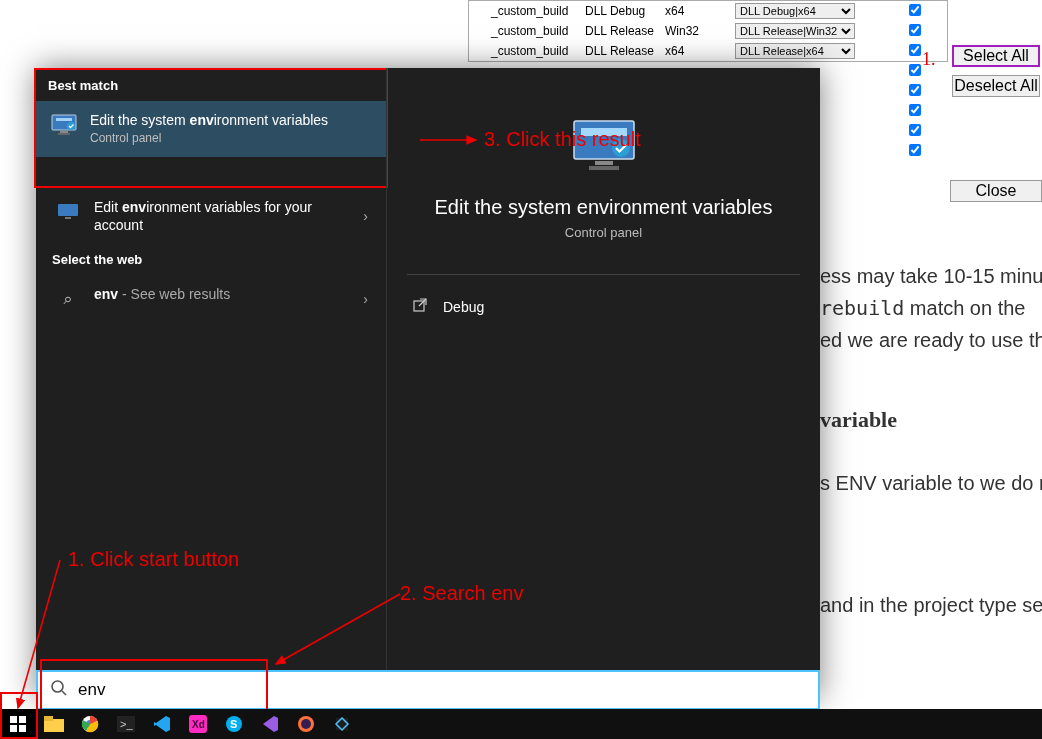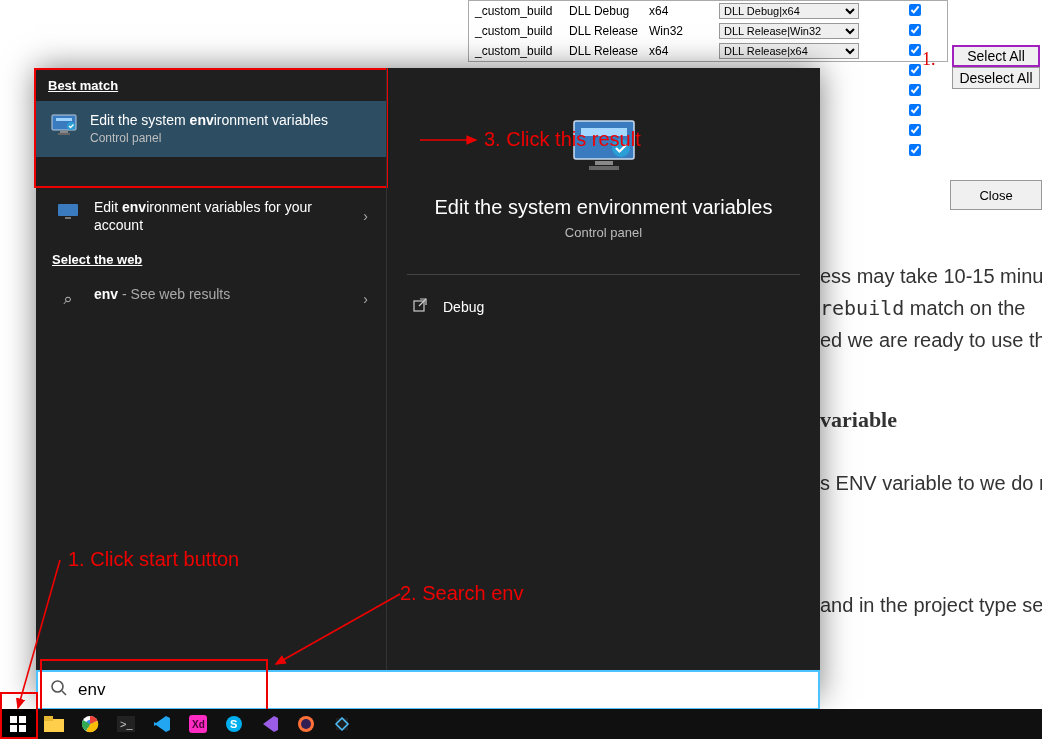--- a/index.html
+++ b/index.html
@@ -6,53 +6,53 @@
   body { width: 1042px; height: 739px; background: #fff; position: relative; overflow: hidden; }
 
   
   .bg-doc { position: absolute; left: 820px; top: 260px; width: 240px; font-family: Georgia, serif; font-size: 20px; color: #333; line-height: 1.6; }
   .bg-doc .code { font-family: Consolas, monospace; font-weight: normal; }
   .bg-doc .heading { font-family: Georgia, serif; font-weight: bold; font-size: 22px; margin-top: 46px; margin-bottom: 30px;}
 
   
   .cmake-table { position:absolute; left:468px; top:0; width:480px; border:1px solid #aaa; background:#fff; font-size:12px; }
   .cmake-table .row { display:flex; align-items:center; height:20px; }
-  .cmake-table .c1 { width:100px; padding-left:6px; }
+  .cmake-table .c1 { width:100px; padding-left:6px;margin-left:16px; }
   .cmake-table .c2 { width:80px; }
   .cmake-table .c3 { width:70px; }
   .cmake-table .c4 { width:130px; }
-  .cmake-table select { width:140px; font-size:11px; height:16px; border:1px solid #999;}
+  .cmake-table select { width:120px; font-size:11px; height:16px; border:1px solid #999;}
   .cmake-check { width:12px; height:12px; }
   .check-col { position:absolute; left:885px; top:0; width:60px; }
   .check-col .chk { height:20px; display:flex; align-items:center; justify-content:center;}
 
   .side-btns { position:absolute; left:952px; top:45px; width:90px; }
-  .side-btns button { width:88px; height:22px; font-size:14px; background:#f0f0f0; border:1px solid #999;}
+  .side-btns button { width:88px; height:22px; margin-bottom:8px; font-size:16px; background:#f0f0f0; border:1px solid #999;}
   .side-btns button.sel { border:2px solid #a020c0; }
   .side-btns .num { position:absolute; left:-30px; top:4px; color:#d00; font-family:Georgia,serif; font-size:18px;}
   .close-btn-wrap { position:absolute; left:950px; top:180px; width:92px;}
-  .close-btn-wrap button { width:92px; height:30px; font-size:13px; background:#f0f0f0; border:1px solid #999;}
+  .close-btn-wrap button { width:92px; height:22px; font-size:16px; background:#f0f0f0; border:1px solid #999;}
 
   
   .search-panel {
     position: absolute; left: 36px; top: 68px; width: 784px; height: 630px;
     background: #1f1f1f; color: #fff; box-shadow: 0 0 30px rgba(0,0,0,.5);
     display:flex; flex-direction:column;
   }
   .tabs { display:flex; align-items:center; height:44px; padding: 0 18px; gap:22px; font-size:14px; }
   .tabs .tab { color:#ccc; cursor:pointer; padding:10px 0;}
   .tabs .tab.active { color:#fff; border-bottom:3px solid #4cc2ff; font-weight:600;}
   .tabs .spacer { flex:1; }
   .tabs .dots { color:#fff; font-size:18px; letter-spacing:2px; cursor:pointer;}
   .tabs .close { width:40px; text-align:center; cursor:pointer; font-size:16px;}
   .chev { font-size:10px; margin-left:4px;}
 
   .panel-body { display:flex; flex:1; min-height:0;}
   .left-col { width:350px; padding:0 4px;}
-  .section-label { font-size:13px; font-weight:600; color:#fff; padding:8px 12px;text-decoration:underline;}
+  .section-label { font-size:13px; font-weight:600; color:#fff; padding:8px 12px;}
   .best-box { border:2px solid #e00; height:120px; margin-left:-6px; margin-right:-6px;}
   .result {
     display:flex; align-items:flex-start; padding:10px 14px; gap:12px; cursor:pointer;
   }
   .result.sel { background:#2d4d63;}
   .result .ic { width:28px; height:28px; flex:none; display:flex; align-items:center; justify-content:center;}
   .result .txt { font-size:14px; line-height:1.3;}
   .result .sub { font-size:12px; color:#bfbfbf; margin-top:2px;}
   .result .chev-r { margin-left:auto; align-self:center; color:#aaa; font-size:14px;}
   .hl { font-weight:700; }

